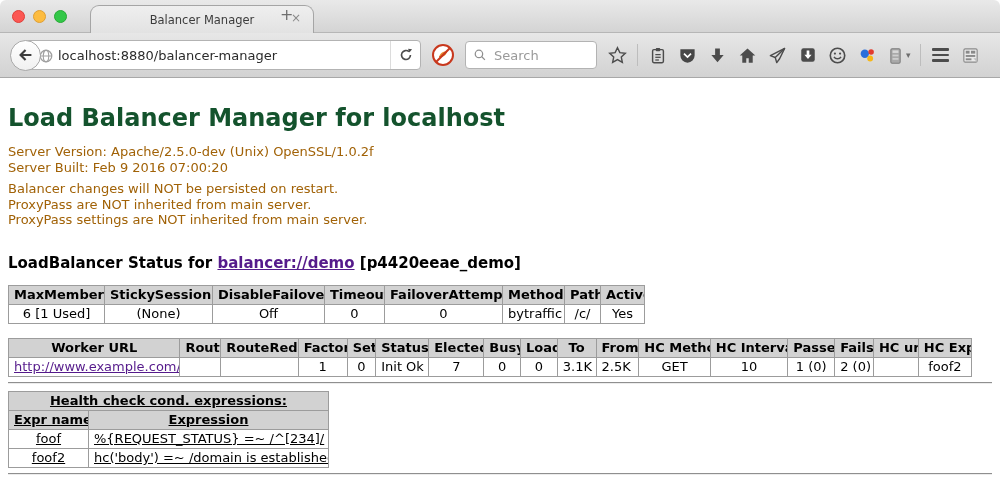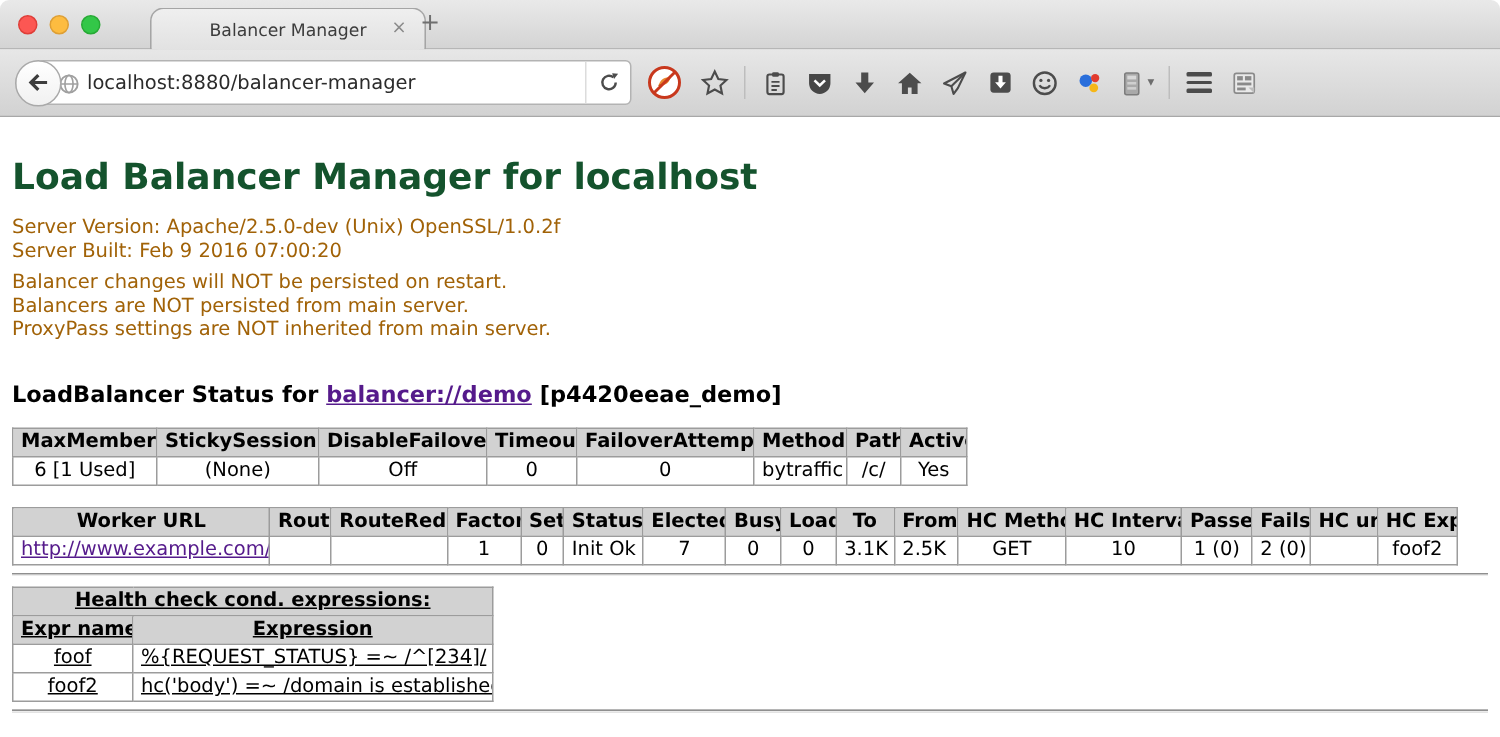--- a/index.html
+++ b/index.html
@@ -9,21 +9,21 @@
 
   
   .tabbar { position:relative; height:33px;
     background:linear-gradient(#e9e9e9,#d4d4d4);
     border-bottom:1px solid #b6b6b6; }
   .traffic { position:absolute; top:10px; left:12px; display:flex; gap:8px; }
   .light { width:13px; height:13px; border-radius:50%; }
   .light.red    { background:#fc5753; border:1px solid #df3e38; }
   .light.yellow { background:#fdbc40; border:1px solid #de9f34; }
   .light.green  { background:#33c748; border:1px solid #27aa35; }
-  .tab { position:absolute; left:100px; bottom:-1px; width:184px; height:28px;
+  .tab { position:absolute; left:90px; bottom:-1px; width:224px; height:28px;
     background:linear-gradient(#efefef,#e2e2e2);
     border:1px solid #a5a5a5; border-bottom:none; border-radius:9px 9px 0 0;
     display:flex; align-items:center; justify-content:center; }
   .tab-title { font-size:11.5px; color:#3c3c3c; }
   .tab-close { position:absolute; right:12px; top:6px; font-size:12px; color:#8a8a8a; line-height:1; cursor:default; }
   .newtab { position:absolute; left:280px; top:7px; font-size:16px; color:#6f6f6f; line-height:1; }
 
   
   .navbar { position:relative; height:45px;
     background:linear-gradient(#e7e7e7,#d2d2d2);
@@ -120,20 +120,27 @@
 
     <div class="blockbtn">
       <svg width="24" height="24" viewBox="0 0 24 24">
         <circle cx="12" cy="12" r="10" fill="#fff" stroke="#c8381d" stroke-width="2"></circle>
         <path d="M8 14c1-3 3-6 8-5.5-.5 3-3 6-8 5.5z" fill="#e8862c"></path>
         <path d="M8 14c2-.5 5-1 8-5.5" fill="none" stroke="#c05a10" stroke-width="0.8"></path>
         <line x1="4.8" y1="19.2" x2="19.2" y2="4.8" stroke="#c8381d" stroke-width="2"></line>
       </svg>
     </div>
 
+    <div class="searchfield">
+      <svg width="14" height="14" viewBox="0 0 20 20">
+        <circle cx="8.5" cy="8.5" r="5.3" fill="none" stroke="#8f8f8f" stroke-width="1.8"></circle>
+        <line x1="12.6" y1="12.6" x2="17" y2="17" stroke="#8f8f8f" stroke-width="1.8"></line>
+      </svg>
+      <input type="text" placeholder="Search" style="">
+    </div>
 
     <div class="iconrow">
       <span class="tbtn">
         <svg width="19" height="19" viewBox="0 0 20 20">
           <path d="M10 1.8l2.5 5.2 5.7.7-4.2 3.9 1.1 5.6L10 14.4l-5.1 2.8 1.1-5.6-4.2-3.9 5.7-.7z" fill="none" stroke="#4c4c4c" stroke-width="1.5"></path>
         </svg>
       </span>
       <span class="vsep"></span>
       <span class="tbtn">
         <svg width="18" height="19" viewBox="0 0 20 20">
@@ -216,21 +223,21 @@
   </div>
 
   <div class="content">
 
     <h1 class="pagetitle">Load Balancer Manager for localhost</h1>
 
     <p class="infoline">Server Version: Apache/2.5.0-dev (Unix) OpenSSL/1.0.2f</p>
     <p class="infoline">Server Built: Feb 9 2016 07:00:20</p>
     <div class="notes">
       <p class="infoline">Balancer changes will NOT be persisted on restart.</p>
-      <p class="infoline">Balancers are NOT persisted from main server.</p>
+      <p class="infoline">ProxyPass are NOT inherited from main server.</p>
       <p class="infoline">ProxyPass settings are NOT inherited from main server.</p>
     </div>
 
     <div class="statushead">
       <span>LoadBalancer Status for</span>
       <a href="#">balancer://demo</a>
       <span>[p4420eeae_demo]</span>
     </div>
 
     <table class="tbl-balancer">

